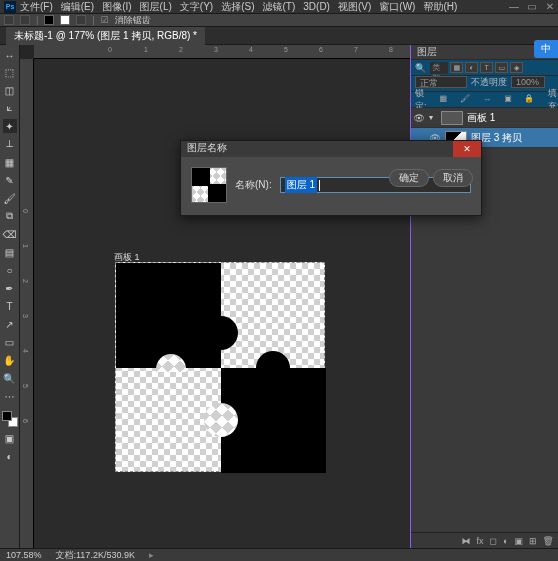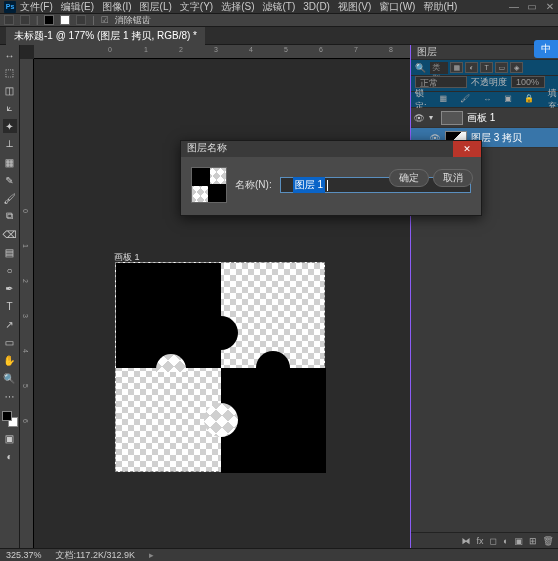--- a/index.html
+++ b/index.html
@@ -61,21 +61,21 @@
 .panel-footer{height:16px;background:#383838;display:flex;align-items:center;justify-content:flex-end;gap:6px;padding:0 4px;font-size:9px;color:#aaa;border-top:1px solid #222}
 .statusbar{position:absolute;bottom:0;left:0;right:0;height:13px;background:#3a3a3a;display:flex;align-items:center;padding:0 6px;font-size:9px;color:#ccc;gap:14px;border-top:1px solid #1a1a1a}
 .dialog{position:absolute;left:180px;top:140px;width:302px;background:#4a4a4a;border:1px solid #1a1a1a;box-shadow:0 3px 12px rgba(0,0,0,.6);z-index:10}
 .dlg-title{height:16px;background:#3a3a3a;display:flex;padding:0 6px;font-size:10px;color:#ddd;position:relative}
 .dlg-close{position:absolute;right:0;top:0;width:28px;height:16px;background:#b9352a;color:#fff;display:flex;align-items:center;justify-content:center;font-size:9px}
 .dlg-body{padding:10px 10px 12px 10px;display:flex;align-items:center;gap:8px}
 .dlg-thumb{width:36px;height:36px;background-image:linear-gradient(45deg,#ccc 25%,transparent 25%),linear-gradient(-45deg,#ccc 25%,transparent 25%),linear-gradient(45deg,transparent 75%,#ccc 75%),linear-gradient(-45deg,transparent 75%,#ccc 75%);background-size:8px 8px;background-color:#fff;position:relative;border:1px solid #666}
 .dlg-thumb::before{content:"";position:absolute;left:0;top:0;width:18px;height:18px;background:#000}
 .dlg-thumb::after{content:"";position:absolute;right:0;bottom:0;width:18px;height:18px;background:#000}
 .dlg-label{font-size:10px;color:#ddd}
-.dlg-input{flex:1;height:16px;background:#2e2e2e;border:1px solid #5a8fbf;padding:0 12px;font-size:10px;color:#fff;display:flex;align-items:center}
+.dlg-input{flex:1;height:16px;background:#2e2e2e;border:1px solid #5a8fbf;padding:0 4px;font-size:10px;color:#fff;display:flex;align-items:center}
 .dlg-input .sel-text{background:#0a64c8;color:#fff;padding:1px 2px}
 .dlg-input .cursor{width:1px;height:11px;background:#fff;animation:blink 1s infinite;margin-left:2px}
 @keyframes blink{50%{opacity:0}}
 .dlg-btns{display:flex;flex-direction:row;gap:4px;position:absolute;right:8px;top:28px}
 .dlg-btn{width:40px;height:18px;background:#4a4a4a;border:1px solid #666;border-radius:10px;font-size:10px;color:#ddd;display:flex;align-items:center;justify-content:center}
 .badge{position:absolute;right:0;top:40px;width:24px;height:18px;background:#2a82e4;border-radius:3px 0 0 3px;display:flex;align-items:center;justify-content:center;color:#fff;font-size:10px;z-index:5}
 </style>
 </head>
 <body>
 
@@ -230,22 +230,22 @@
       <span>▣</span>
       <span>⊞</span>
       <span>🗑</span>
     </div>
   </div>
 </div>
 
 <div class="badge">中</div>
 
 <div class="statusbar">
-  <span>325.37%</span>
-  <span>文档:117.2K/312.9K</span>
+  <span>107.58%</span>
+  <span>文档:117.2K/530.9K</span>
   <span style="color:#888">▸</span>
 </div>
 
 <div class="dialog">
   <div class="dlg-title">
     <span>图层名称</span>
     <span class="dlg-close">✕</span>
   </div>
   <div class="dlg-body">
     <div class="dlg-thumb"></div>

